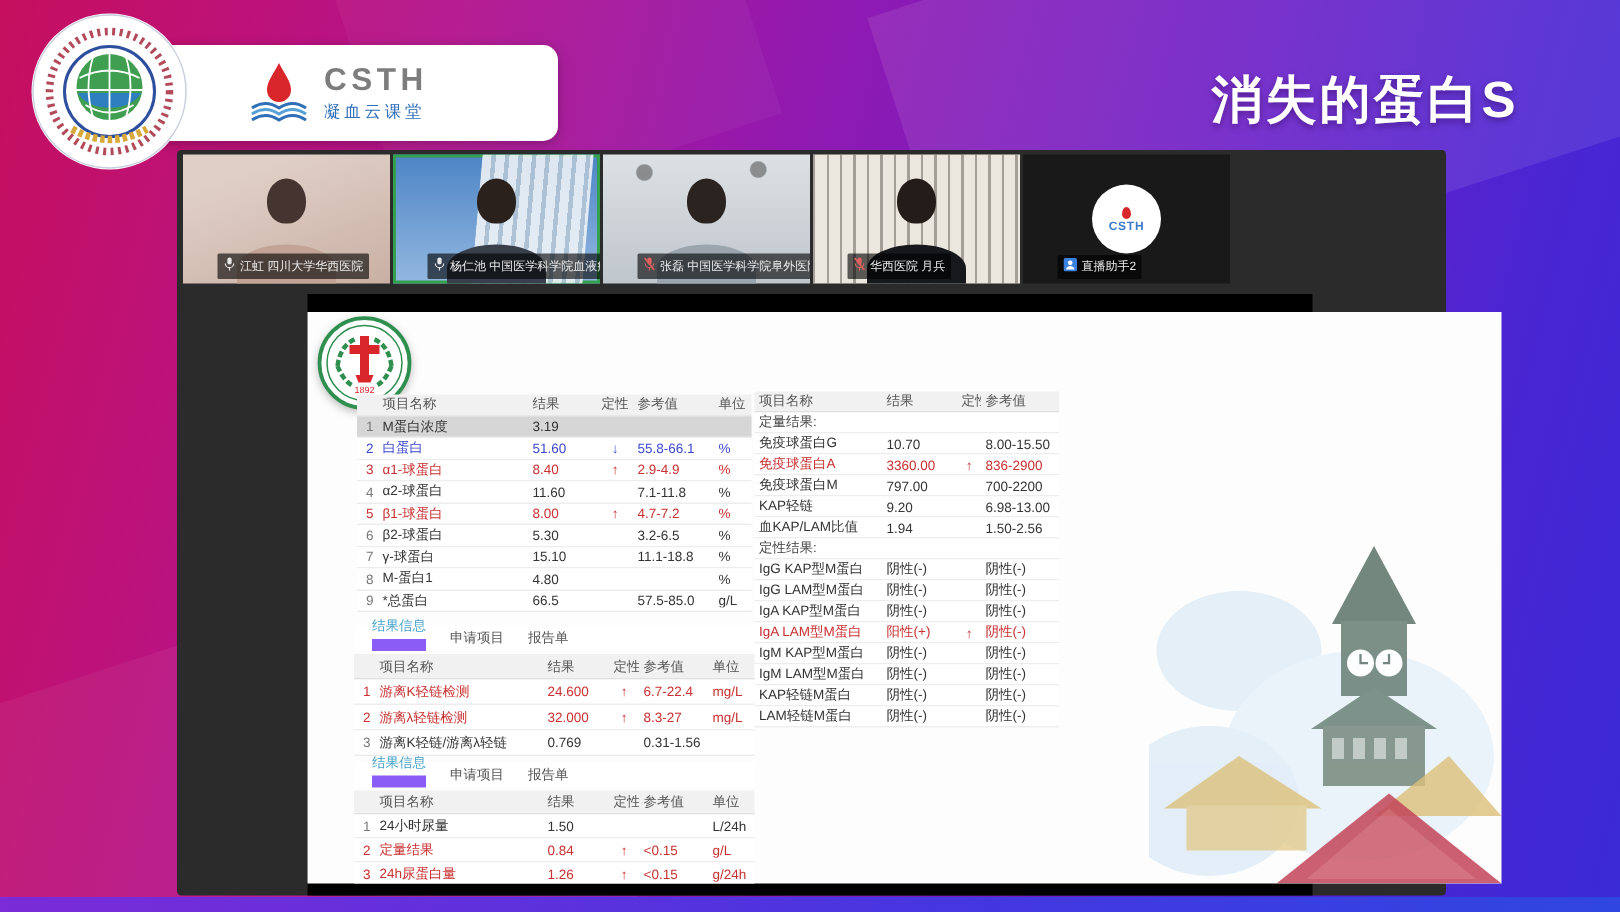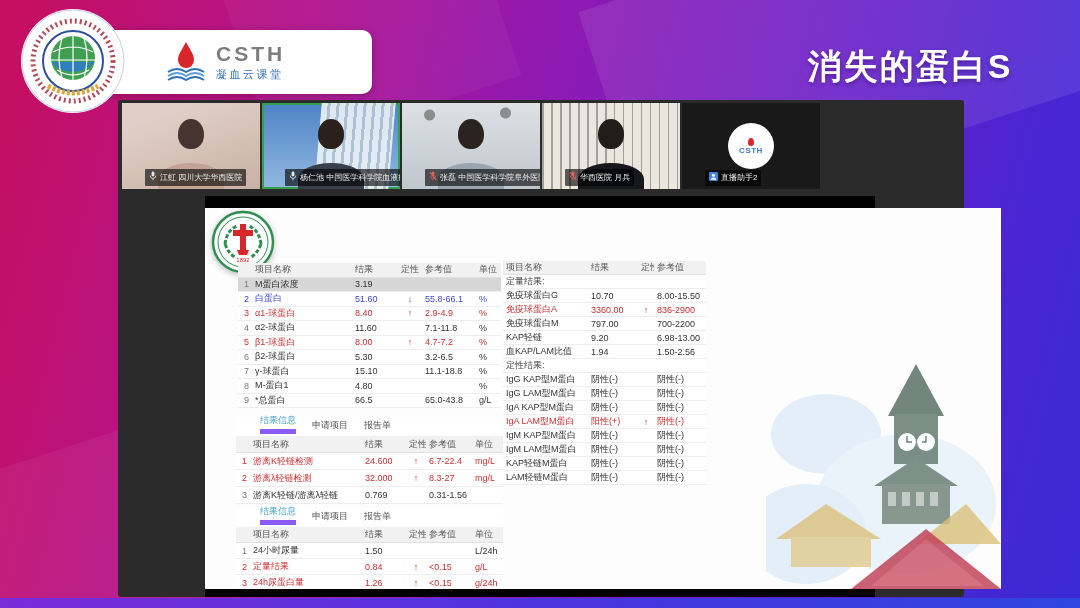--- a/index.html
+++ b/index.html
@@ -70,21 +70,21 @@
   .g3{grid-template-columns:14px 112px 44px 20px 46px 31px;height:17px;}
   .g4{grid-template-columns:14px 112px 44px 20px 46px 31px;height:16px;}
   .tone-red,.tone-red span{color:#c93030;}
   .tone-blue,.tone-blue span{color:#3c48cc;}
   .tone-selected{background:#d6d6d6;}
   .tone-section{color:#444;}
   .idx{color:#777;text-align:right;}
   .flag{text-align:center;font-weight:bold;}
   .tabbar{display:flex;gap:16px;align-items:flex-end;height:17px;padding-left:12px;font-size:9px;background:#fff;margin-bottom:2px;}
   .tab{color:#555;padding-bottom:2px;}
-  .tab.active{color:#45a2cc;border-bottom:5px solid #8b5cf6;margin-left:12px;}
+  .tab.active{color:#45a2cc;border-bottom:8px solid #8b5cf6;}
 
   .bottom-bar{position:absolute;left:0;top:598px;width:1080px;height:10px;
     background:linear-gradient(90deg,#7b2bd8,#4436e0 60%,#2f46e0);}
 </style>
 </head>
 <body>
 
 <div class="screen">
   <div class="streak s1"></div>
   <div class="streak s2"></div>
@@ -280,21 +280,21 @@
               <span class="">4.80</span>
               <span class="flag"></span>
               <span class=""></span>
               <span class="">%</span>
             </div>
             <div class="rg g1">
               <span class="idx">9</span>
               <span class="">*总蛋白</span>
               <span class="">66.5</span>
               <span class="flag"></span>
-              <span class="">65.0-43.8</span>
+              <span class="">57.5-85.0</span>
               <span class="">g/L</span>
             </div>
           </div>
         <div class="tbl" id="t2" style="left:298px;top:53px;width:203px;">
             <div class="rg g2 head">
               <span class="">项目名称</span>
               <span class="">结果</span>
               <span class="">定性</span>
               <span class="">参考值</span>
             </div>

